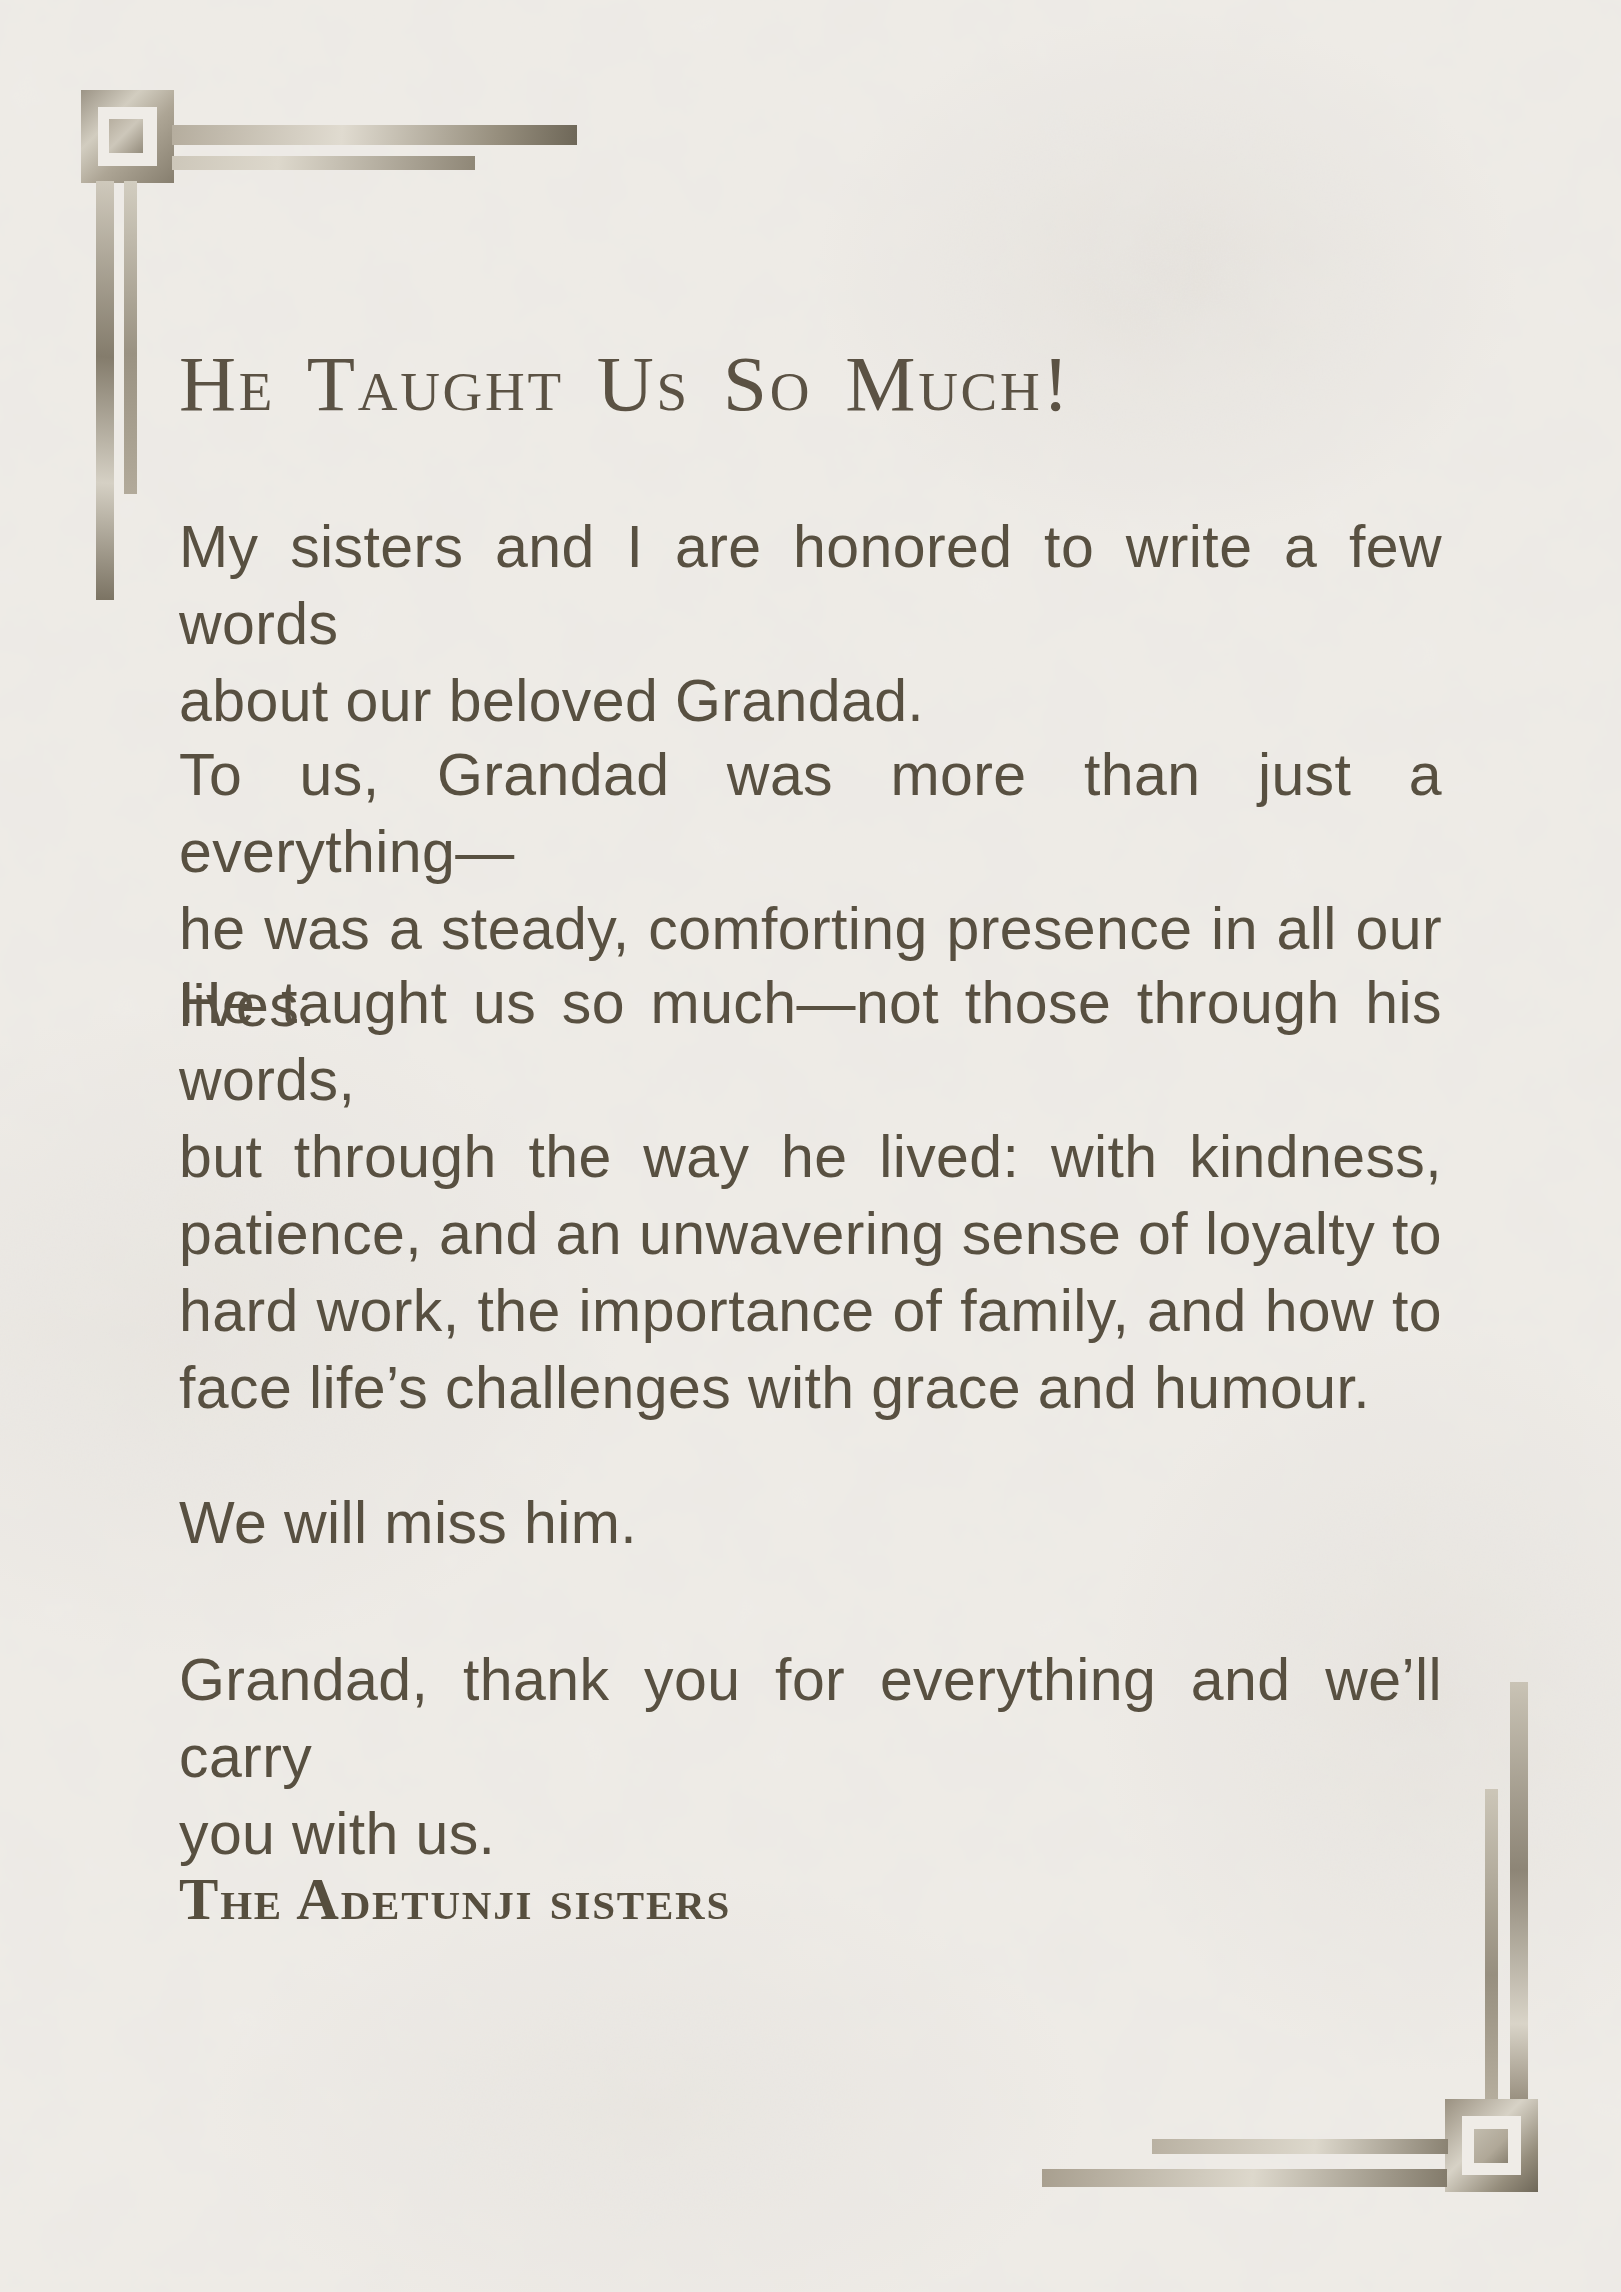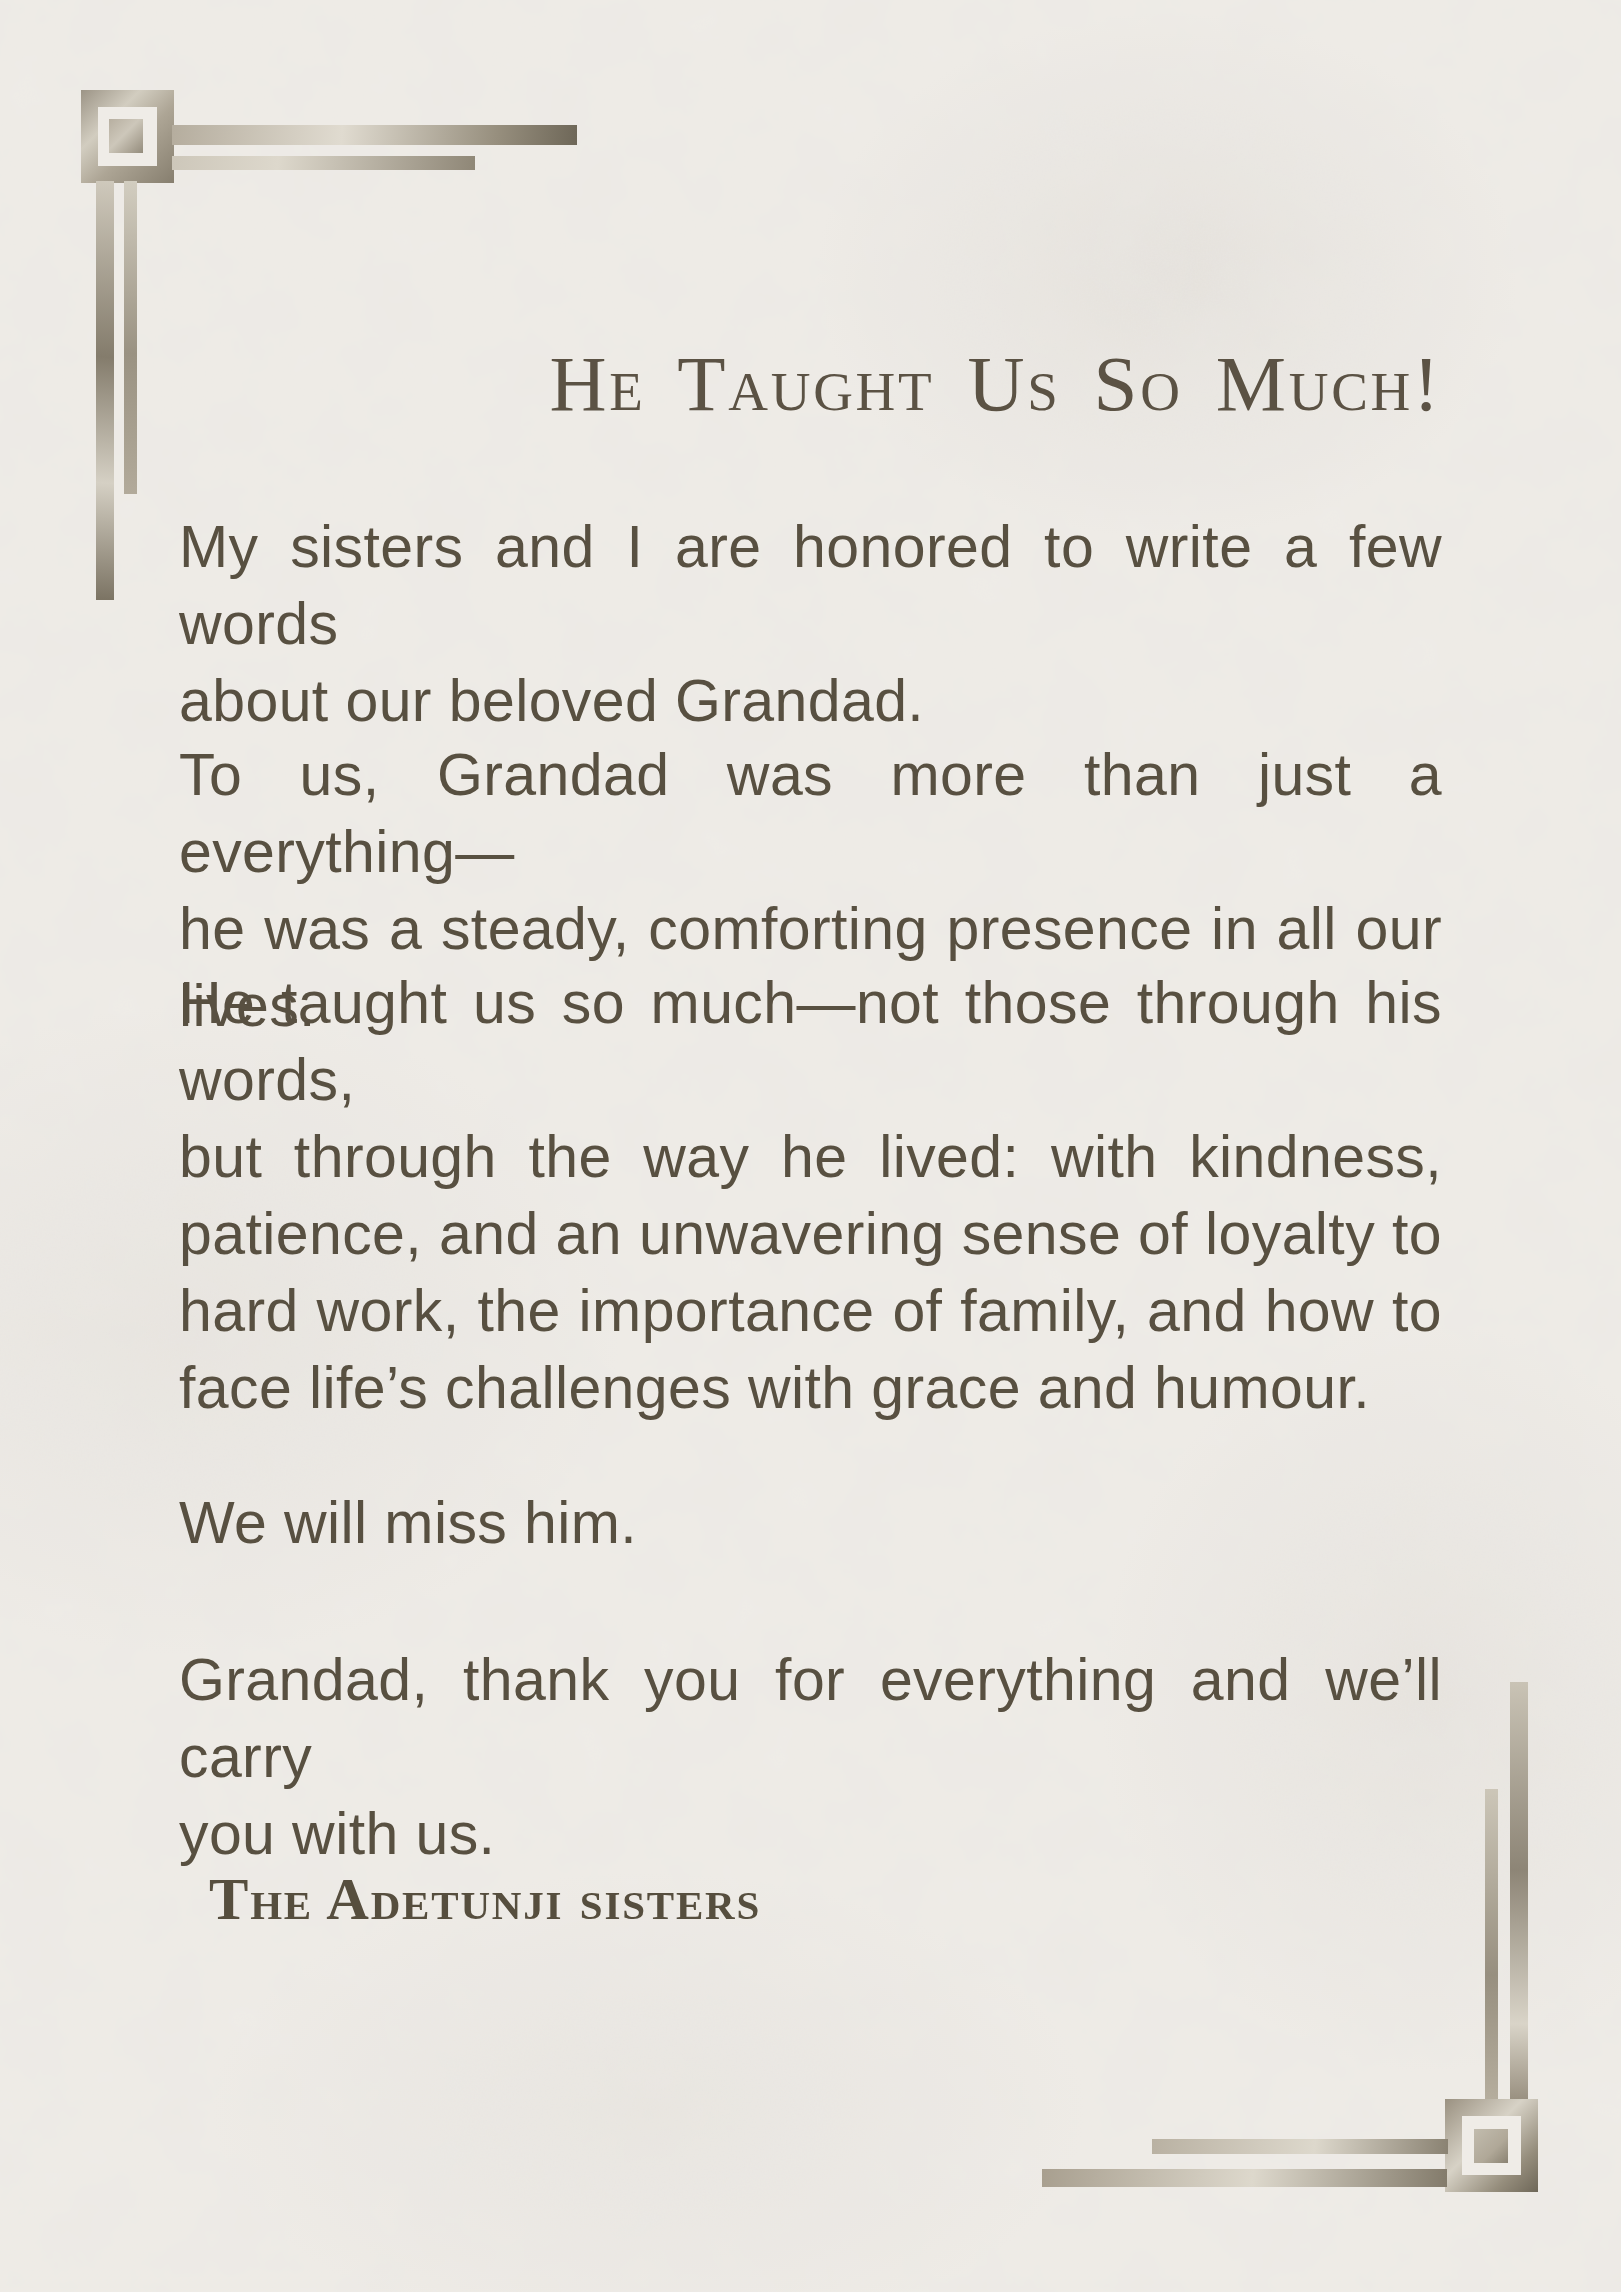--- a/index.html
+++ b/index.html
@@ -43,21 +43,21 @@
   .hbar1-br{left:1042px;top:2169px;width:405px;height:18px;
     background:linear-gradient(95deg,#a89f8f 0%,#ddd8cc 52%,#837b6b 100%);}
   .vbar1-br{left:1510px;top:1682px;width:18px;height:417px;
     background:linear-gradient(180deg,#c9c3b5 0%,#8d8576 45%,#d9d4c8 82%,#9a9181 100%);}
   .vbar2-br{left:1485px;top:1789px;width:12.5px;height:310px;
     background:linear-gradient(180deg,#ccc6b8 0%,#978f7f 60%,#b5ad9d 100%);}
 
   
   .title{
     position:absolute;left:179px;top:339px;width:1263px;
-    text-align:right;
+    text-align:left;
     font-family:"Liberation Serif", serif;
     font-variant:small-caps;
     font-size:79px;font-weight:500;
     letter-spacing:2.7px;word-spacing:10.7px;
     color:#5b5244;
   }
   .para{
     position:absolute;left:179px;width:1263px;
     font-size:59px;line-height:77px;
     color:#585041;
@@ -67,21 +67,20 @@
   .para .line.last{text-align-last:left;}
   .p1{top:509px;} .p2{top:737px;} .p3{top:965px;} .p4{top:1485px;} .p5{top:1642px;}
   .signature{
     position:absolute;left:179px;top:1865px;width:1263px;
     font-family:"Liberation Serif", serif;
     font-variant:small-caps;
     font-weight:bold;
     font-size:59px;
     letter-spacing:1.8px;
     color:#564e3e;
-    margin-left:30px;
   }
 </style>
 </head>
 <body>
 
 <div class="page">
 
   <svg class="texture" xmlns="http://www.w3.org/2000/svg" viewBox="0 0 1810 2560" width="1621" height="2293">
     <filter id="blotch" x="0" y="0" width="100%" height="100%">
       <feTurbulence type="fractalNoise" baseFrequency="0.013" numOctaves="4" seed="11" result="t"></feTurbulence>

